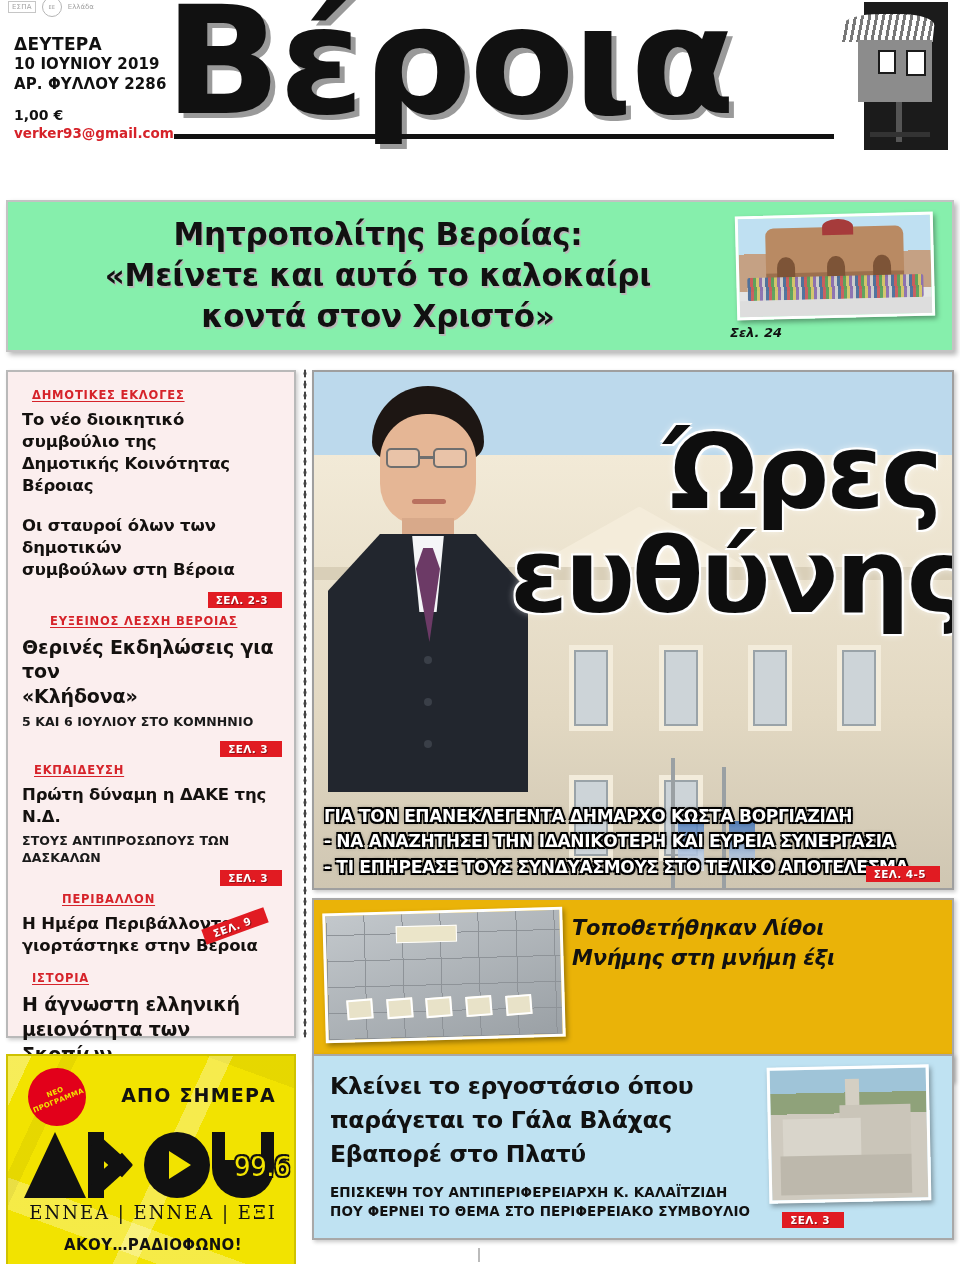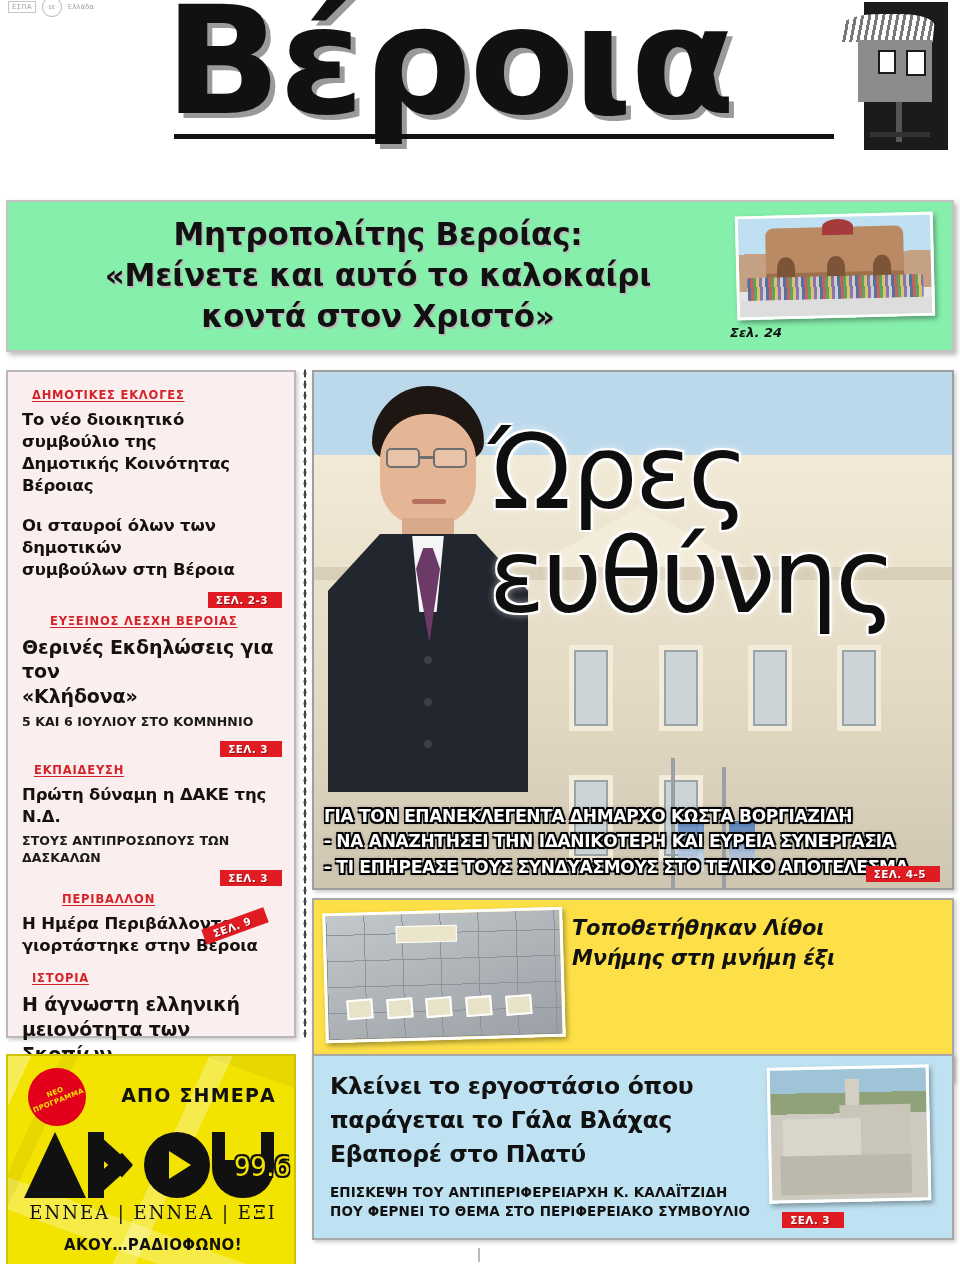--- a/index.html
+++ b/index.html
@@ -178,40 +178,40 @@
   .lead .photo .shirt {
     position:absolute; left:72px; top:150px; width:72px; height:76px; background:#f4f5f7;
     clip-path: polygon(28% 0, 72% 0, 62% 100%, 38% 100%);
   }
   .lead .photo .tie {
     position:absolute; left:96px; top:162px; width:24px; height:94px; background:#6c3a66;
     clip-path: polygon(30% 0, 70% 0, 100% 22%, 56% 100%, 0 22%);
   }
   .lead .photo .btn { position:absolute; left:104px; width:8px; height:8px; border-radius:50%; background:#3a3f48;}
   .lead-title {
-    position: absolute; right: 33px; top: 52px; width: 430px;
-    color: #0e0e0e;
-    font-size: 104px; font-weight: 400; line-height: .94; letter-spacing: -3px;
+    position: absolute; right: 12px; top: 52px; width: 430px;
+    text-align: right; color: #0e0e0e;
+    font-size: 104px; font-weight: 700; line-height: .94; letter-spacing: -3px;
     text-shadow: -2px -2px 0 #fff, 2px -2px 0 #fff, -2px 2px 0 #fff, 2px 2px 0 #fff,
                  0 0 9px rgba(255,255,255,.95);
   }
   .lead-title .l2 { display:block; margin-top: 6px; }
   .lead-subs { position: absolute; left: 0; bottom: 8px; width: 100%; padding: 0 10px; margin-top: 20px; }
   .lead-subs .ls {
     color: #fff; font-size: 17px; font-weight: 700; letter-spacing: -.3px;
     line-height: 1.5;
     text-shadow: -1.6px -1.6px 0 #000, 1.6px -1.6px 0 #000, -1.6px 1.6px 0 #000, 1.6px 1.6px 0 #000,
                  0 0 4px rgba(0,0,0,.8);
   }
   .lead-sel { position: absolute; right: 12px; bottom: 6px; }
 
   
   .mid {
     position: absolute; left: 312px; top: 538px; width: 642px; height: 184px;
-    background: #fde047; border: 2px solid #a8a8a8;
+    background: #eab308; border: 2px solid #a8a8a8;
     box-shadow: 2px 2px 4px rgba(0,0,0,.22);
   }
   .mid .mphoto {
     position: absolute; left: 10px; top: 10px; width: 240px; height: 130px;
     border: 3px solid #fff; box-shadow: 2px 3px 5px rgba(0,0,0,.35);
     transform: rotate(-1.6deg);
     background:
       repeating-linear-gradient(0deg, #8e9398 0 1px, transparent 1px 26px),
       repeating-linear-gradient(90deg, #8e9398 0 1px, transparent 1px 38px),
       linear-gradient(160deg,#c3c8cc,#9aa0a5);
@@ -316,20 +316,27 @@
 <div class="page">
 
   <div class="masthead">
 
     <div class="tiny-logos">
       <div class="tl">ΕΣΠΑ</div>
       <div class="tlc">ΕΕ</div>
       <div class="tls">Ελλάδα</div>
     </div>
 
+    <div class="issue-block">
+      <div class="day">ΔΕΥΤΕΡΑ</div>
+      <div class="date">10 ΙΟΥΝΙΟΥ 2019</div>
+      <div class="issue">ΑΡ. ΦΥΛΛΟΥ 2286</div>
+      <div class="price">1,00 €</div>
+      <div class="email">verker93@gmail.com</div>
+    </div>
 
     <div class="logo-wrap">
       <div class="logo-text">Βέροια</div>
       <div class="logo-rule"></div>
     </div>
 
     <div class="house-mark">
       <div class="blk"></div>
       <div class="roof"></div>
       <div class="body"></div>

